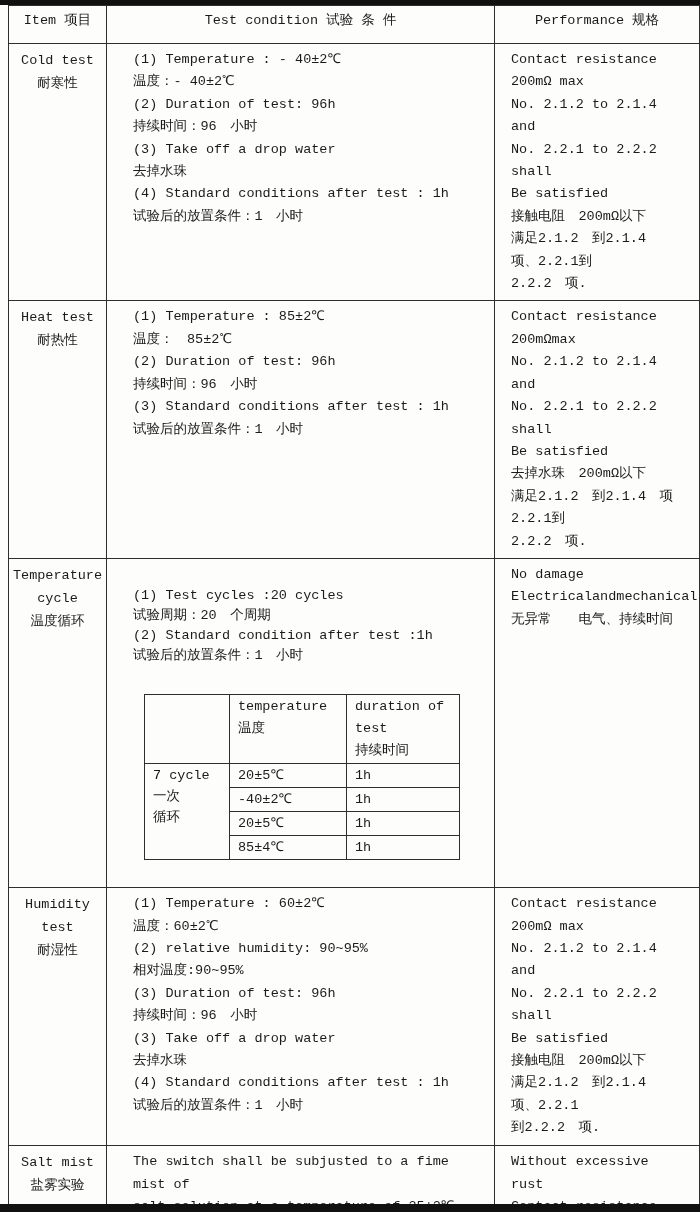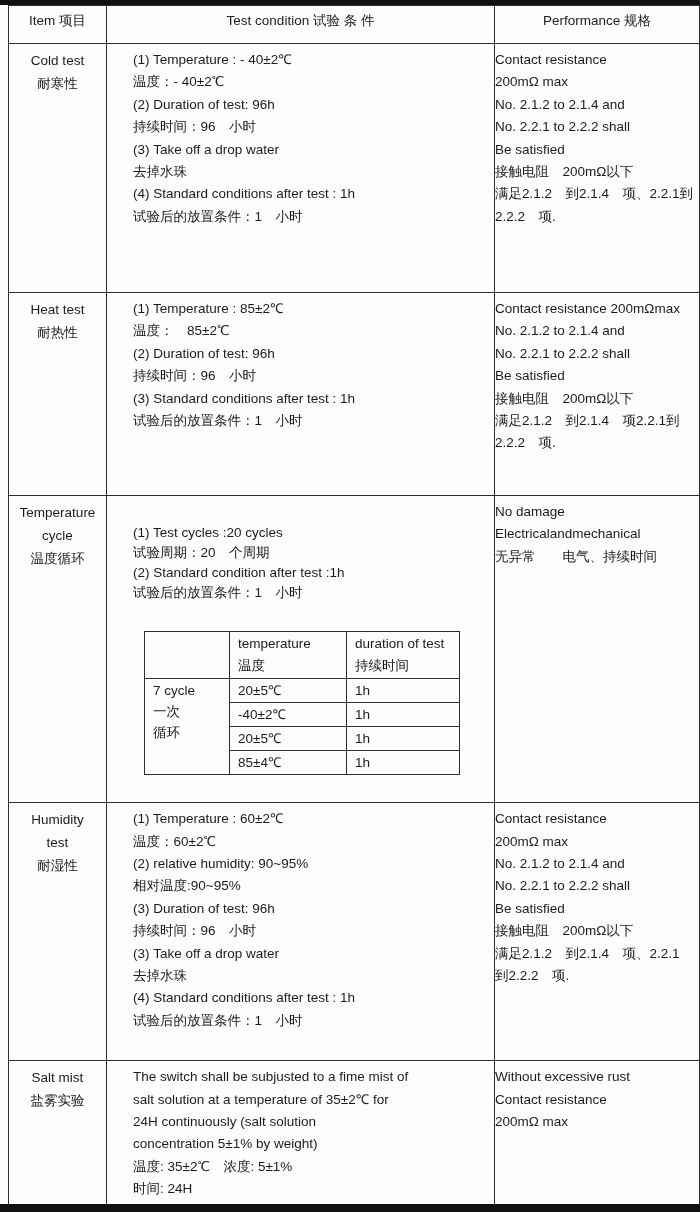--- a/index.html
+++ b/index.html
@@ -3,21 +3,21 @@
 <meta charset="utf-8">
 <style>
   html, body { margin: 0; padding: 0; }
   .page {
     position: relative;
     width: 700px;
     height: 1212px;
     background: #fdfdfc;
     overflow: hidden;
     color: #1b1b1b;
-    font-family: Liberation Sans, sans-serif;
+    font-family: Liberation Mono, monospace;
   }
   .bar { position: absolute; left: 0; width: 700px; background: #111; }
   .bar-top { top: 0; height: 5px; }
   .bar-bottom { bottom: 0; height: 8px; }
   table.doc {
     position: absolute;
     top: 5px;
     left: 8px;
     width: 691px;
     border-collapse: collapse;
@@ -31,21 +31,21 @@
     white-space: pre-line;
   }
   .doc th {
     height: 30px;
     text-align: center;
     padding: 5px 2px 2px;
     line-height: 20px;
   }
   td.item { text-align: center; padding: 5px 2px; line-height: 23px; margin-left: 31px; }
   td.cond { padding: 5px 26px; line-height: 22.4px; }
-  td.perf { padding: 5px 0; line-height: 22.4px; }
+  td.perf { padding: 5px 16px; line-height: 22.4px; }
   .cond-text-tight { line-height: 20px; white-space: pre-line; }
   table.cycle {
     margin: 5px 0 0 11px;
     border-collapse: collapse;
     table-layout: fixed;
   }
   .cycle td {
     border: 1px solid #2e2e2e;
     padding: 1px 8px;
     line-height: 21px;
@@ -104,21 +104,21 @@
       <td class="cond">(1) Temperature : 85±2℃
 温度：　85±2℃
 (2) Duration of test: 96h
 持续时间：96　小时
 (3) Standard conditions after test : 1h
 试验后的放置条件：1　小时</td>
       <td class="perf">Contact resistance 200mΩmax
 No. 2.1.2 to 2.1.4 and
 No. 2.2.1 to 2.2.2 shall
 Be satisfied
-接触电阻　200mΩ以下
+去掉水珠　200mΩ以下
 满足2.1.2　到2.1.4　项2.2.1到
 2.2.2　项.</td>
     </tr>
 
     <tr style="height:253px">
       <td class="item">Temperature
 cycle
 温度循环</td>
       <td class="cond">
         <div class="cond-text-tight">(1) Test cycles :20 cycles

